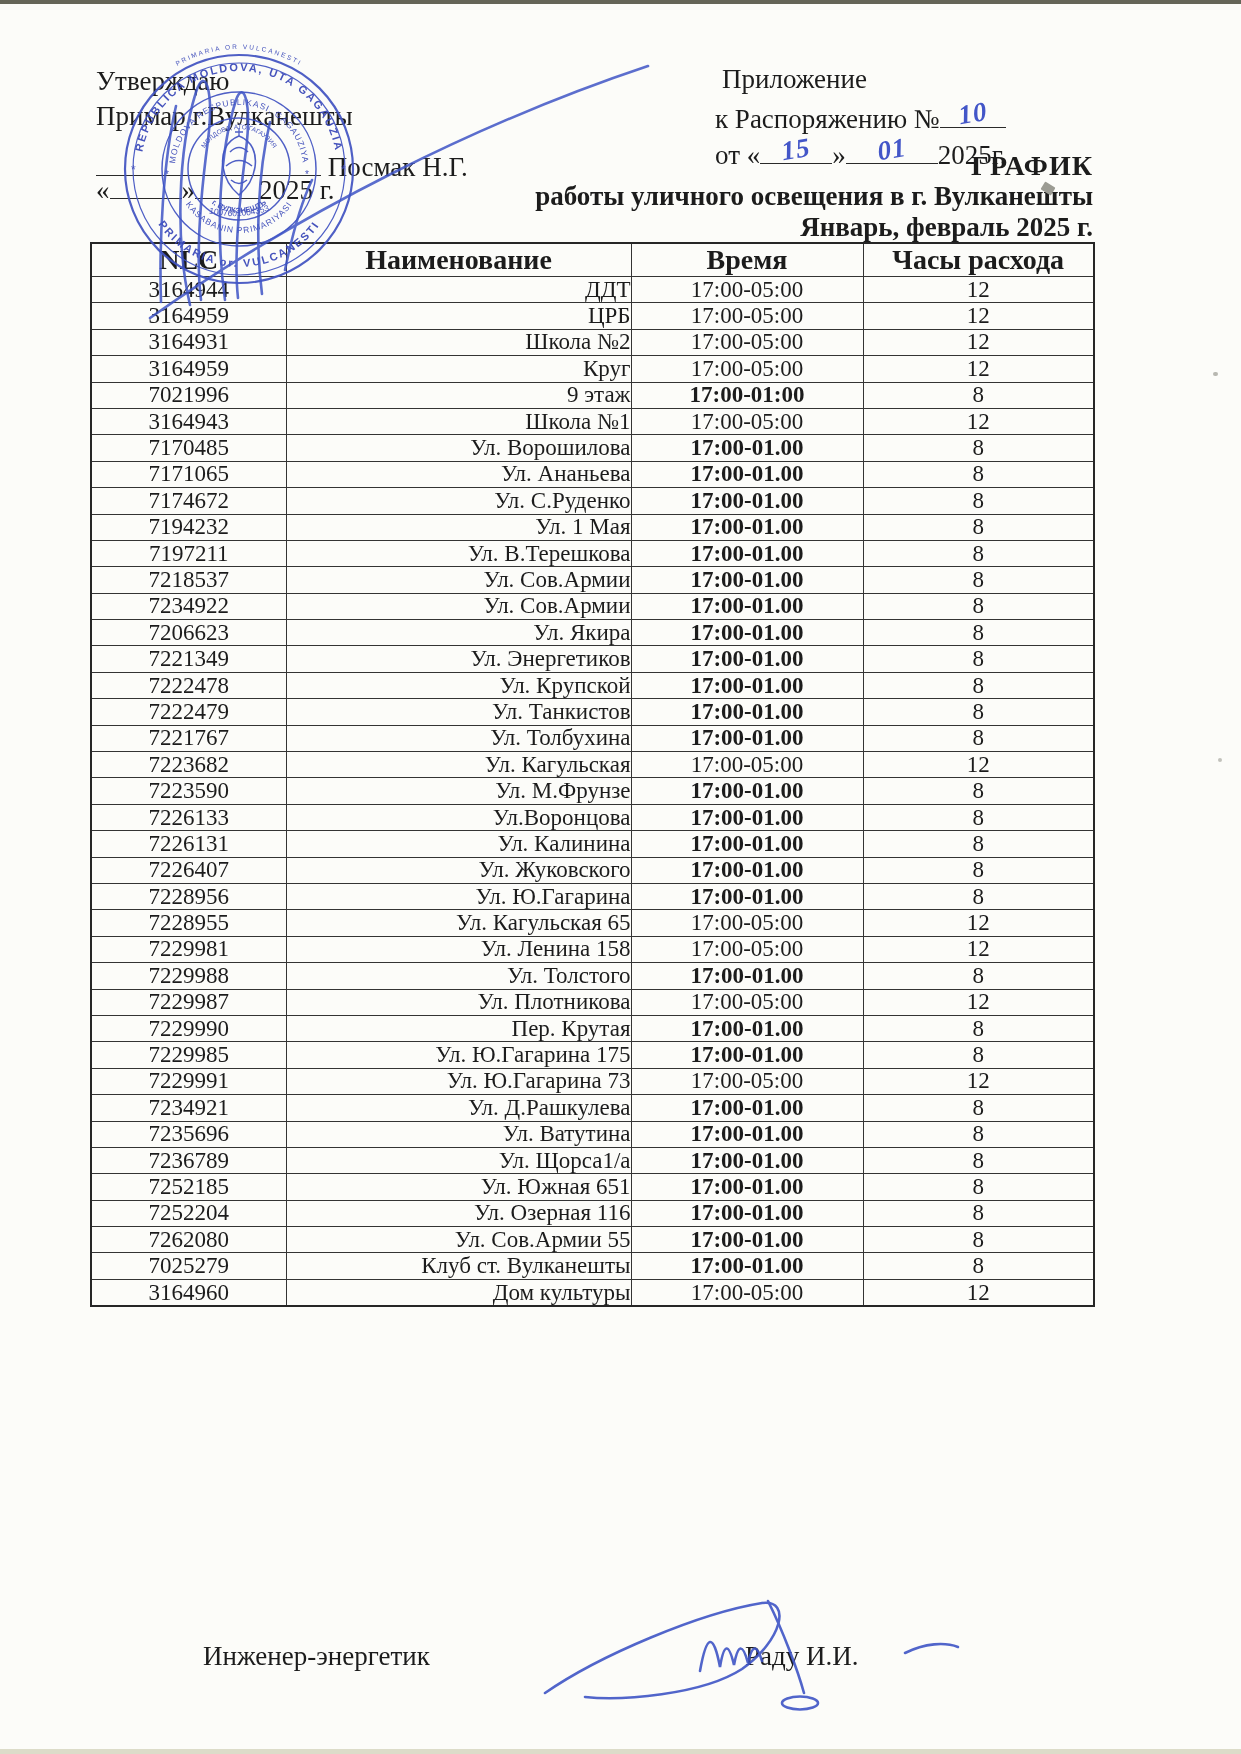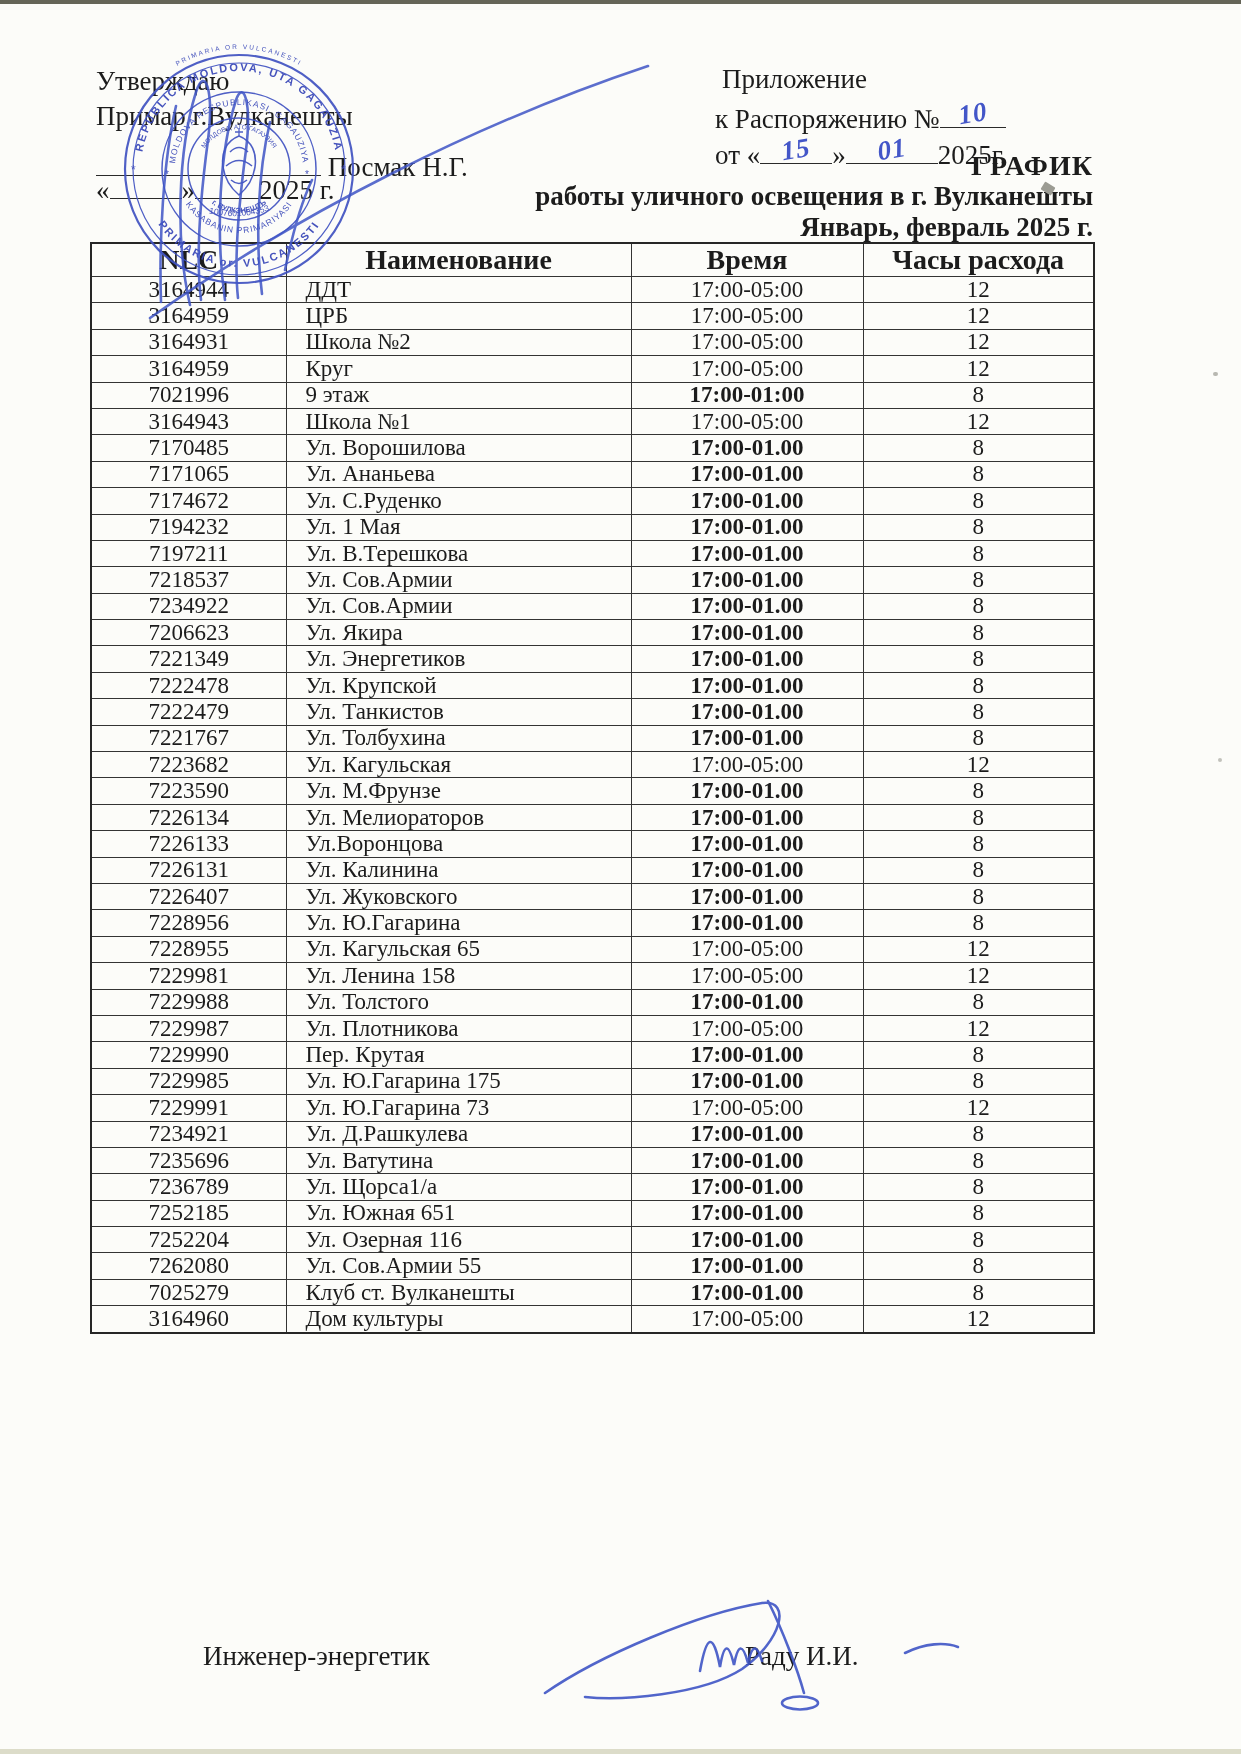--- a/index.html
+++ b/index.html
@@ -23,21 +23,21 @@
   .title-block{position:absolute;left:90px;top:150px;width:1003px;text-align:right;font-weight:bold;}
   .title-block div{line-height:31px;}
   .t1{font-size:28px;letter-spacing:1px;}
   .t2,.t3{font-size:27px;}
   
   table{position:absolute;left:90px;top:242px;width:1003px;border-collapse:collapse;table-layout:fixed;
         border:2.6px solid #262626;}
   th,td{border:1.6px solid #343434;padding:0;text-align:center;overflow:hidden;white-space:nowrap;}
   th{height:29px;font-size:28px;font-weight:bold;margin-left:16px;}
   td{height:25.4px;font-size:23px;line-height:24px;}
-  td.name{text-align:left;padding-left:19px;}
+  td.name{text-align:right;padding-left:19px;}
   td.bold{font-weight:bold;}
   
   .footer-role{left:203px;top:1641px;}
   .footer-name{left:745px;top:1641px;}
   
   .stamp-svg{position:absolute;left:113px;top:40px;opacity:.93;}
   .sig-top{position:absolute;left:0;top:0;pointer-events:none;}
   .sig-bottom{position:absolute;left:500px;top:1575px;pointer-events:none;}
   .speck{position:absolute;background:#9b9b93;}
   .speck1{left:1042px;top:184px;width:12px;height:9px;transform:rotate(32deg);border-radius:1px;}
@@ -216,26 +216,20 @@
       <td>12</td>
     </tr>
 
     <tr>
       <td>7223590</td>
       <td class="name">Ул. М.Фрунзе</td>
       <td class="bold">17:00-01.00</td>
       <td>8</td>
     </tr>
 
-    <tr>
-      <td>7226134</td>
-      <td class="name">Ул. Мелиораторов</td>
-      <td class="bold">17:00-01.00</td>
-      <td>8</td>
-    </tr>
 
     <tr>
       <td>7226133</td>
       <td class="name">Ул.Воронцова</td>
       <td class="bold">17:00-01.00</td>
       <td>8</td>
     </tr>
 
     <tr>
       <td>7226131</td>

